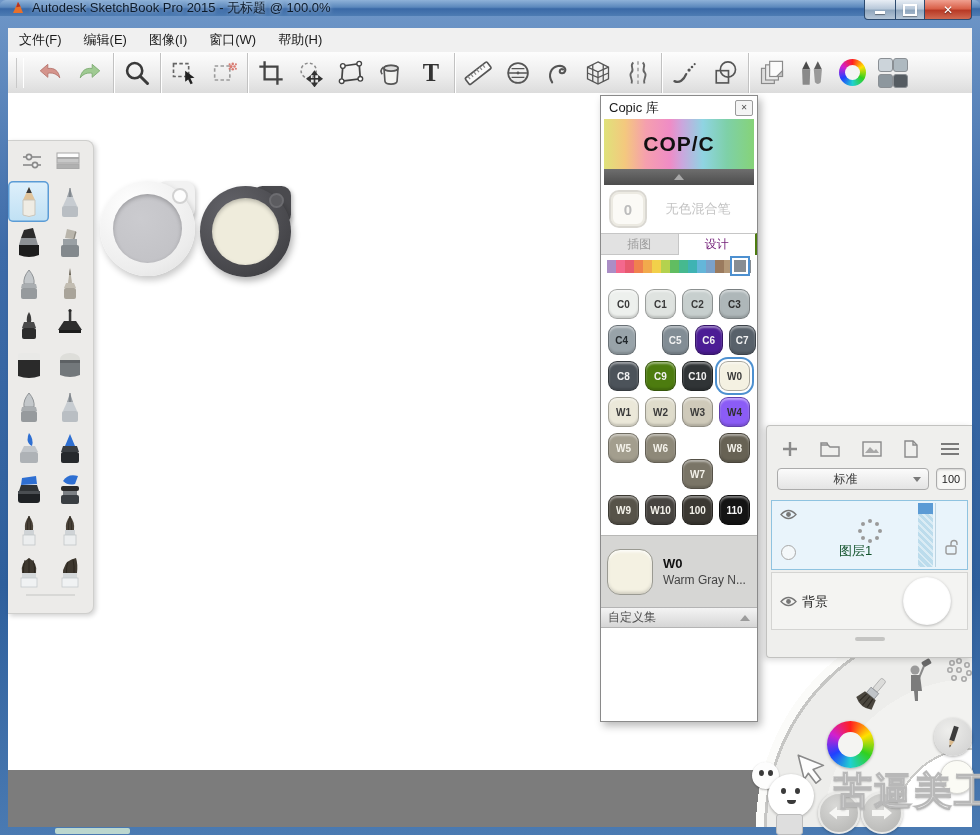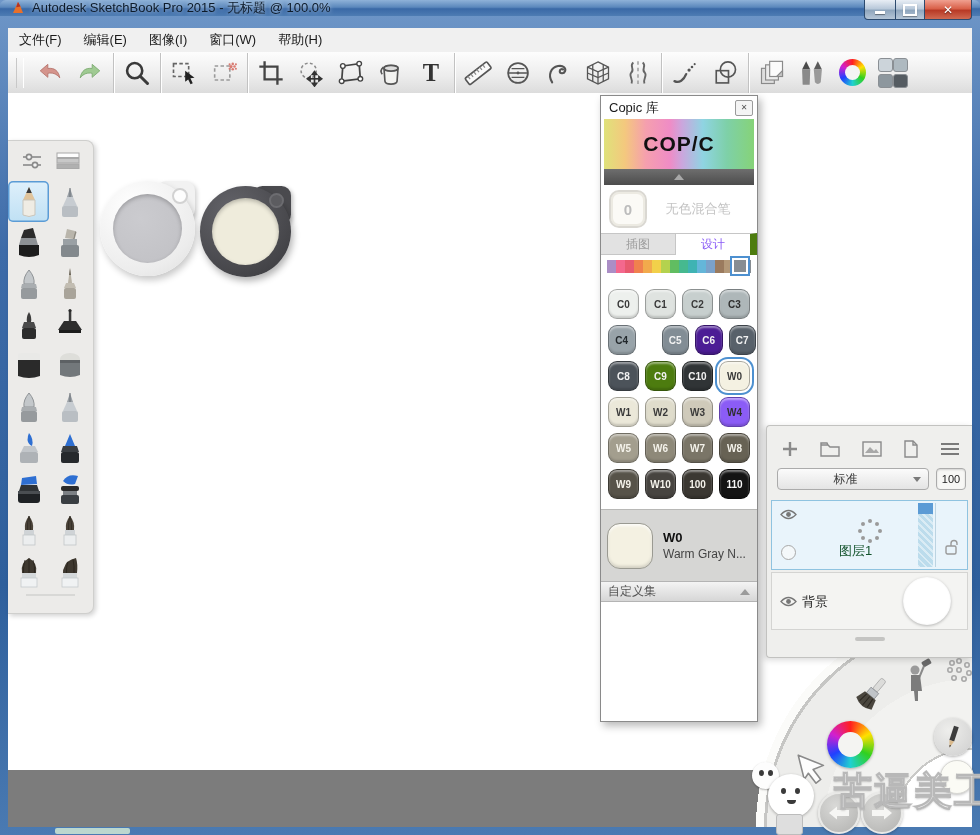--- a/index.html
+++ b/index.html
@@ -80,21 +80,21 @@
       display:flex;align-items:center;justify-content:center;}
   .tri-up{width:0;height:0;border-left:5px solid transparent;border-right:5px solid transparent;border-bottom:6px solid #a8a8a8;}
   .copic-blender{height:48px;display:flex;align-items:center;padding:0 8px;}
   .blender-swatch{width:34px;height:34px;border-radius:10px;border:2px solid #dad8d2;background:#fbfaf6;
       box-shadow:inset 0 0 0 2px #eceae2;display:flex;align-items:center;justify-content:center;
       font-size:15px;color:#bcbcbc;font-weight:bold;}
   .blender-name{flex:1;text-align:center;font-size:13px;color:#c4c4c4;}
   .copic-tabs{height:22px;display:flex;}
   .copic-tab{flex:1;display:flex;align-items:center;justify-content:center;font-size:12px;}
   .copic-tab.inactive{background:#e2e2e2;color:#9c9c9c;border:1px solid #c6c6c6;border-left:none;}
-  .copic-tab.active{background:#fff;color:#8b5cf6;border-top:1px solid #c6c6c6;border-right:7px solid #4d7c0f;}
+  .copic-tab.active{background:#fff;color:#701a75;border-top:1px solid #c6c6c6;border-right:2px solid #4d7c0f;}
   .copic-striprow{height:24px;position:relative;padding:5px 6px 0 6px;}
   .copic-strip{display:flex;height:13px;}
   .copic-strip i{flex:1;}
   .strip-sel{position:absolute;top:1px;width:16px;height:16px;background:#878d92;
       border:2px solid #4d90d0;box-shadow:inset 0 0 0 2px #fff;}
   .copic-grid{padding:5px 1px 4px 7px;}
   .copic-row{display:flex;gap:6px;margin-bottom:6px;}
   .copic-sw{width:29px;height:28px;border-radius:9px;display:flex;align-items:center;justify-content:center;
       font-size:10px;font-weight:bold;border:1px solid rgba(0,0,0,.3);
       box-shadow:inset 0 2px 2px rgba(255,255,255,.45),inset 0 -2px 2px rgba(0,0,0,.15);}
@@ -629,21 +629,21 @@
       </div>
       <div class="copic-row">
         <div class="copic-sw" style="background: rgb(235, 232, 217); color: rgb(58, 58, 58);">W1</div>
         <div class="copic-sw" style="background: rgb(223, 220, 203); color: rgb(58, 58, 58);">W2</div>
         <div class="copic-sw" style="background: rgb(207, 202, 186); color: rgb(58, 58, 58);">W3</div>
         <div class="copic-sw" style="background: #8b5cf6; color: rgb(47, 47, 47);">W4</div>
       </div>
       <div class="copic-row">
         <div class="copic-sw" style="background: rgb(163, 158, 142); color: rgb(244, 242, 234);">W5</div>
         <div class="copic-sw" style="background: rgb(142, 137, 121); color: rgb(244, 242, 234);">W6</div>
-        <div class="copic-sw" style="background: rgb(122, 117, 103); color: rgb(244, 242, 234);">W7</div>
+        <div class="copic-sw" style="background: rgb(122, 117, 103); color: rgb(244, 242, 234); margin-top: 26px;">W7</div>
         <div class="copic-sw" style="background: rgb(103, 98, 84); color: rgb(244, 242, 234);">W8</div>
       </div>
       <div class="copic-row">
         <div class="copic-sw" style="background: rgb(87, 83, 73); color: rgb(244, 242, 234);">W9</div>
         <div class="copic-sw" style="background: rgb(71, 68, 64); color: rgb(244, 242, 234);">W10</div>
         <div class="copic-sw" style="background: rgb(59, 56, 50); color: rgb(244, 242, 234);">100</div>
         <div class="copic-sw" style="background: rgb(20, 20, 20); color: rgb(247, 247, 247);">110</div>
       </div>
     </div>
   <div class="copic-selinfo">

